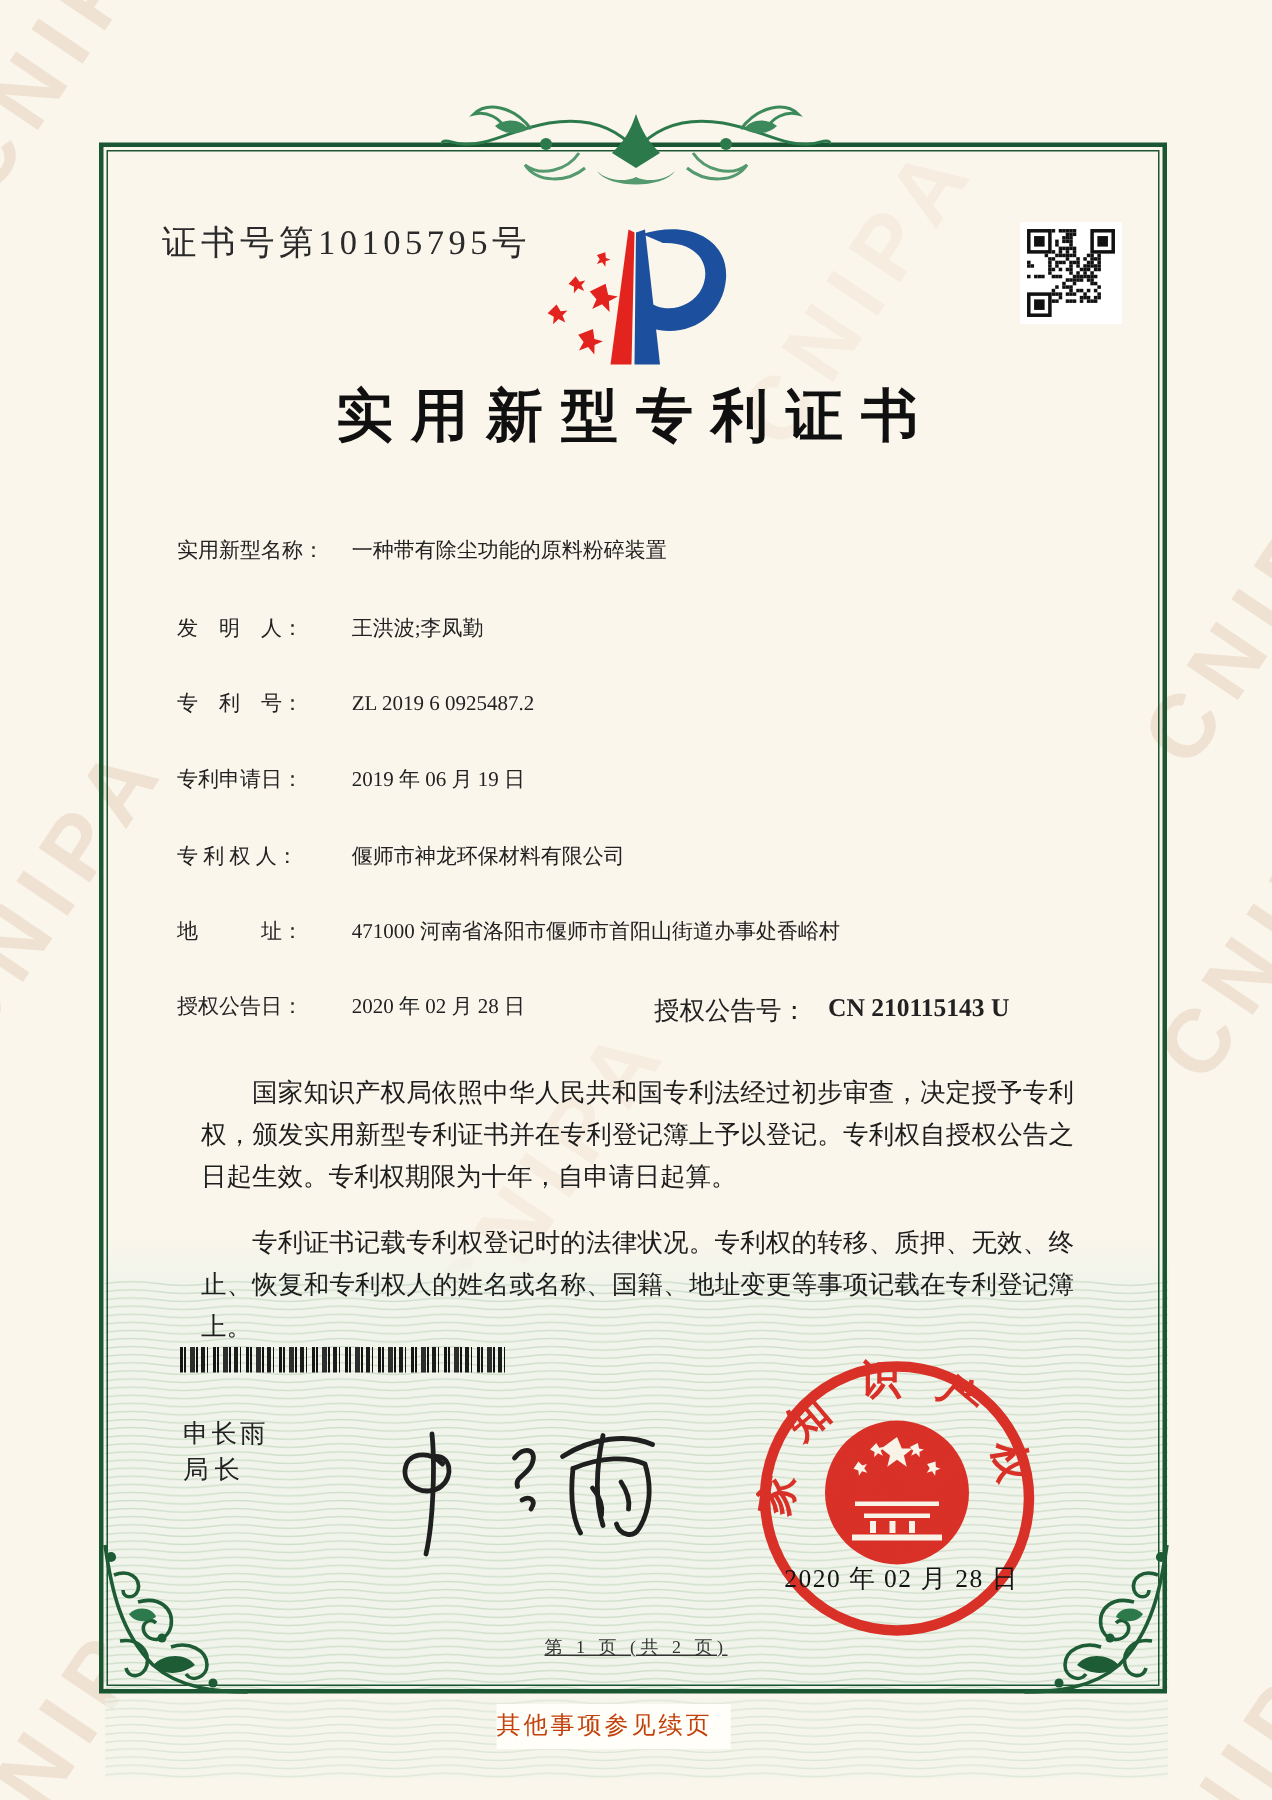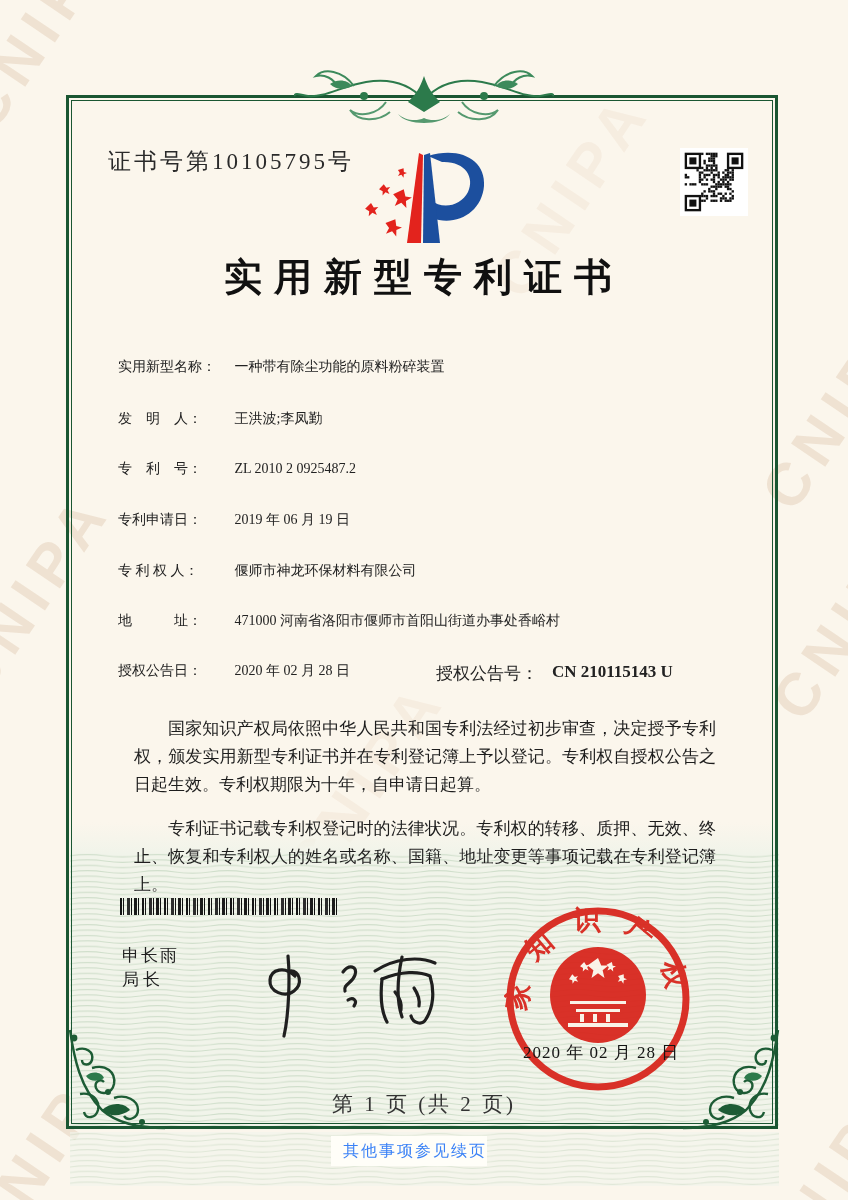--- a/index.html
+++ b/index.html
@@ -32,23 +32,23 @@
        #151515 0 2px,rgba(0,0,0,0) 2px 3px,
        #151515 3px 4px,rgba(0,0,0,0) 4px 7px,
        #2c2c2c 7px 10px,rgba(0,0,0,0) 10px 11px,
        #101010 11px 12px,rgba(0,0,0,0) 12px 14px,
        #1b1b1b 14px 17px,rgba(0,0,0,0) 17px 18px,
        #101010 18px 19px,rgba(0,0,0,0) 19px 22px);}
   .director-title{left:122px;top:968px;font-size:17px;letter-spacing:4px;}
   .director-name{left:122px;top:944px;font-size:17px;letter-spacing:2px;}
   .seal-date{left:512px;top:1041px;width:178px;text-align:center;font-size:17px;
              color:#141414;letter-spacing:1px;z-index:6;}
-  .page-info{left:0;top:1090px;width:100%;text-align:center;font-size:21px;letter-spacing:3px;color:#333;}
-  .note-box{left:331px;top:1136px;width:156px;height:30px;line-height:30px;text-align:right;
-            background:#fffef8;font-size:16px;letter-spacing:2px;color:#3b82f6;z-index:3;}
+  .page-info{left:0;top:1090px;width:100%;text-align:center;font-size:12px;letter-spacing:3px;color:#333;text-decoration:underline;}
+  .note-box{left:331px;top:1136px;width:156px;height:30px;line-height:30px;text-align:left;
+            background:#fffef8;font-size:16px;letter-spacing:2px;color:#c2410c;z-index:3;}
   .fade-band{left:70px;top:822px;width:709px;height:32px;
              background:linear-gradient(rgba(241,244,234,0),#f1f4ea);}
   svg{display:block;}
 </style>
 </head>
 <body>
 
 <div class="page">
 
   <div class="wm" style="left:-75px;top:-8px;">CNIPA</div>
@@ -326,21 +326,21 @@
   <div class="row" style="top:358px;">
     <span class="lab">实用新型名称：</span>
     <span class="val">一种带有除尘功能的原料粉碎装置</span>
   </div>
   <div class="row" style="top:410px;">
     <span class="lab">发　明　人：</span>
     <span class="val">王洪波;李凤勤</span>
   </div>
   <div class="row" style="top:460px;">
     <span class="lab">专　利　号：</span>
-    <span class="val">ZL 2010 2 0925487.2</span>
+    <span class="val">ZL 2019 6 0925487.2</span>
   </div>
   <div class="row" style="top:511px;">
     <span class="lab">专利申请日：</span>
     <span class="val">2019 年 06 月 19 日</span>
   </div>
   <div class="row" style="top:562px;">
     <span class="lab">专 利 权 人：</span>
     <span class="val">偃师市神龙环保材料有限公司</span>
   </div>
   <div class="row" style="top:612px;">

